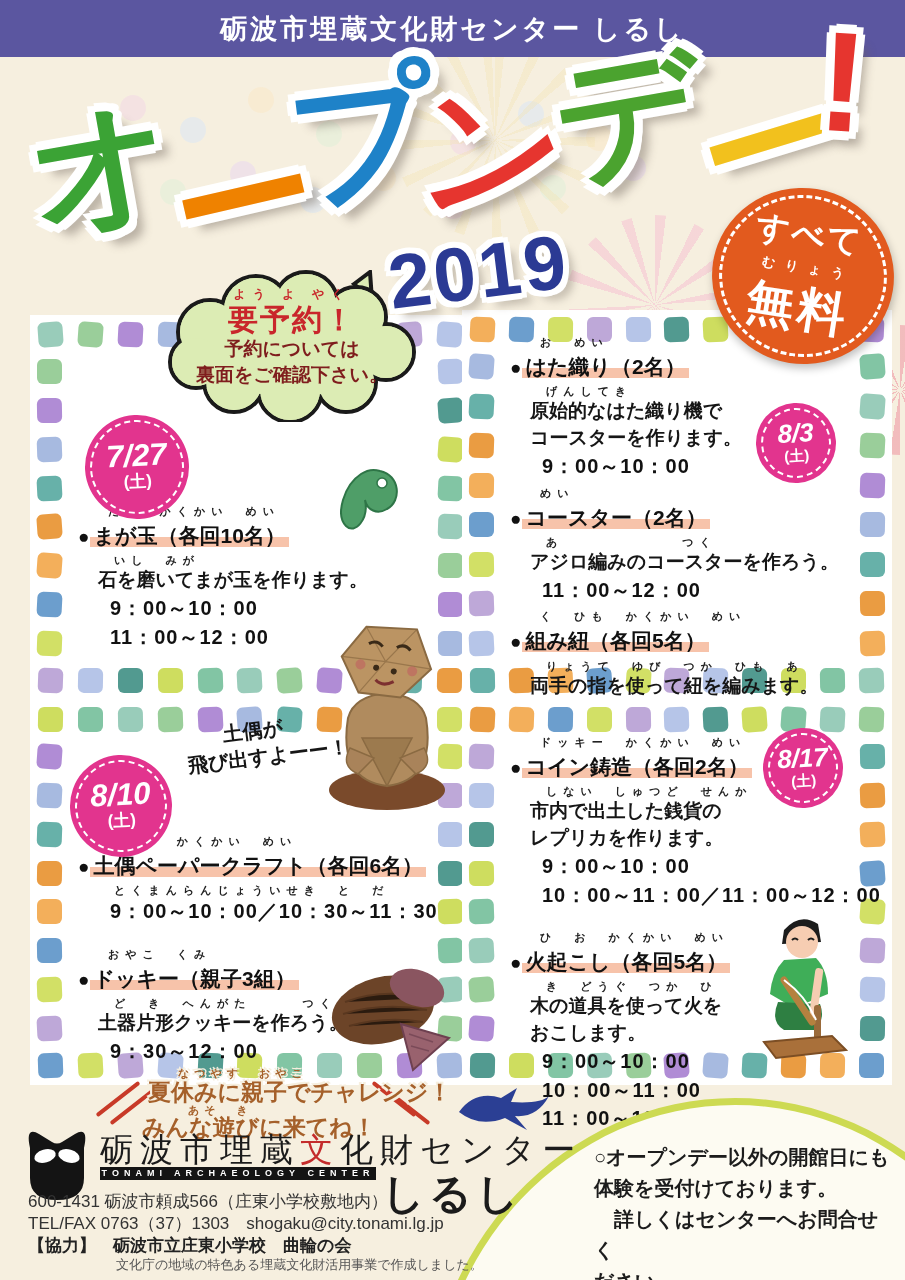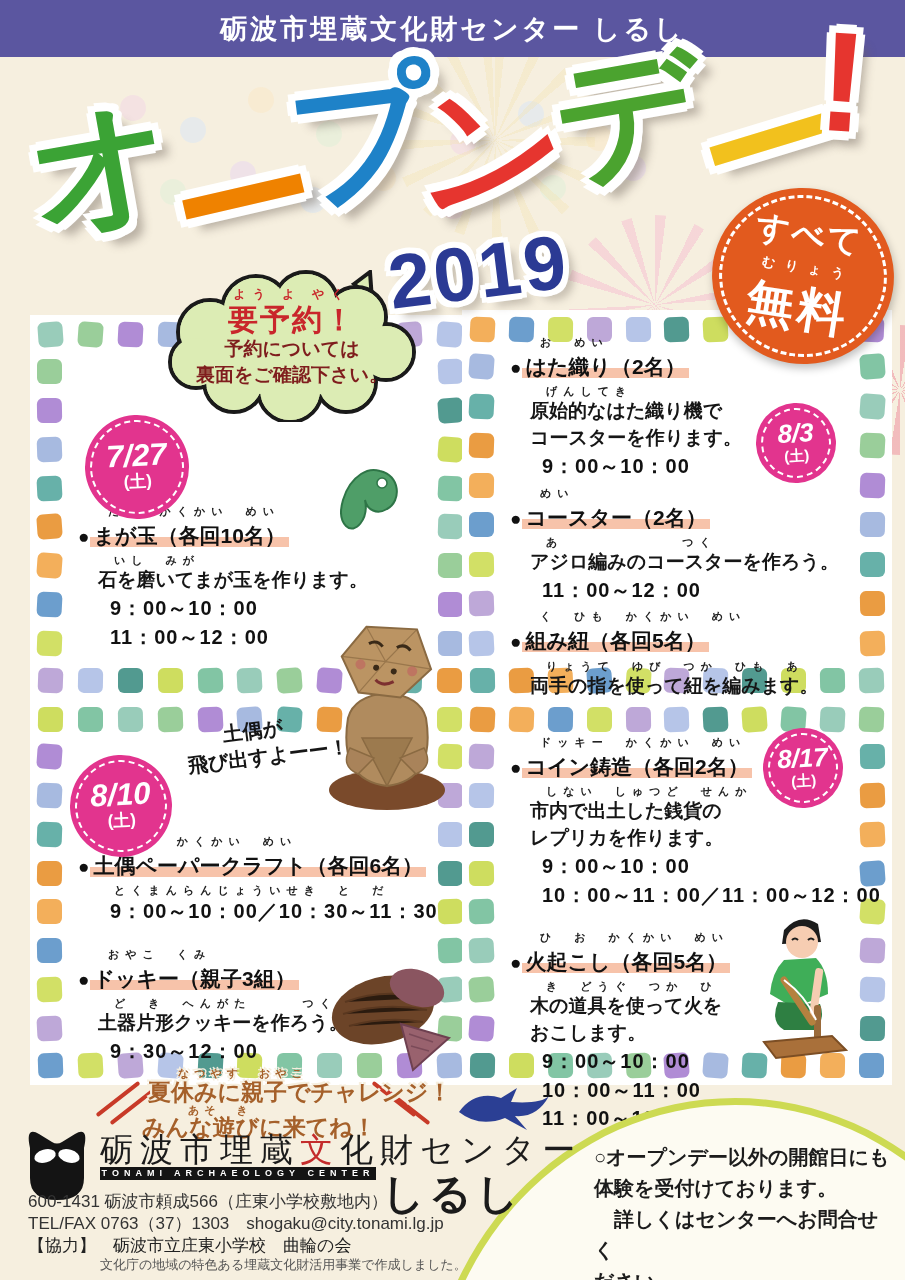--- a/index.html
+++ b/index.html
@@ -101,22 +101,22 @@
   .redline{position:absolute;width:4px;height:54px;background:#c83a28;border-radius:2px;z-index:3;}
   .owl{position:absolute;left:25px;top:1122px;z-index:3;}
   .center-name{position:absolute;left:100px;top:1128px;z-index:3;font-size:33px;font-weight:normal;
     letter-spacing:7px;color:#1b1b1b;white-space:nowrap;}
   .center-name .red{color:#c42c2c;}
   .name-bar{position:absolute;left:100px;top:1167px;width:276px;height:13px;background:#141414;z-index:3;
     display:flex;align-items:center;justify-content:center;}
   .name-bar span{color:#fff;font-size:9px;font-weight:bold;letter-spacing:5px;line-height:1;}
   .brand{position:absolute;left:382px;top:1166px;z-index:3;font-size:42px;font-weight:bold;color:#1b1b1b;letter-spacing:4px;}
   .addr{position:absolute;left:28px;z-index:3;font-size:17px;color:#333;white-space:nowrap;}
-  .addr.a1{top:1190px;} .addr.a2{top:1212px;} .addr.a3{top:1234px;font-weight:normal;color:#222;}
-  .credit{position:absolute;left:100px;top:1256px;z-index:3;font-size:13px;color:#555;}
+  .addr.a1{top:1190px;} .addr.a2{top:1212px;} .addr.a3{top:1234px;font-weight:bold;color:#222;}
+  .credit{position:absolute;left:116px;top:1256px;z-index:3;font-size:13px;color:#555;}
   .bird{position:absolute;left:455px;top:1086px;z-index:3;}
 </style>
 </head>
 <body>
 
 <div id="poster">
 
   <div class="dots1"></div>
   <div class="dots2"></div>
   <div class="burst pink"></div>

